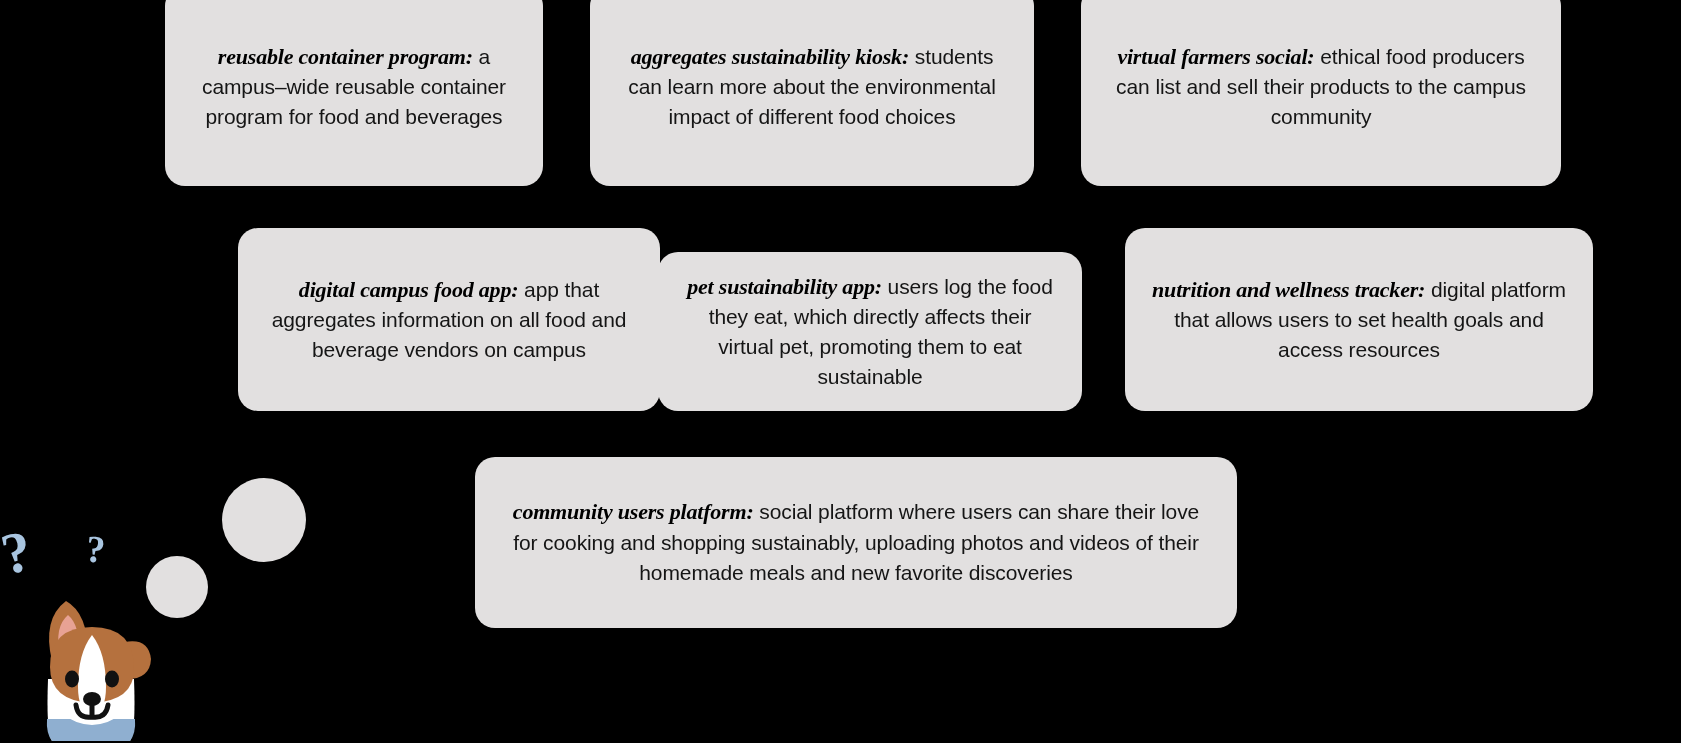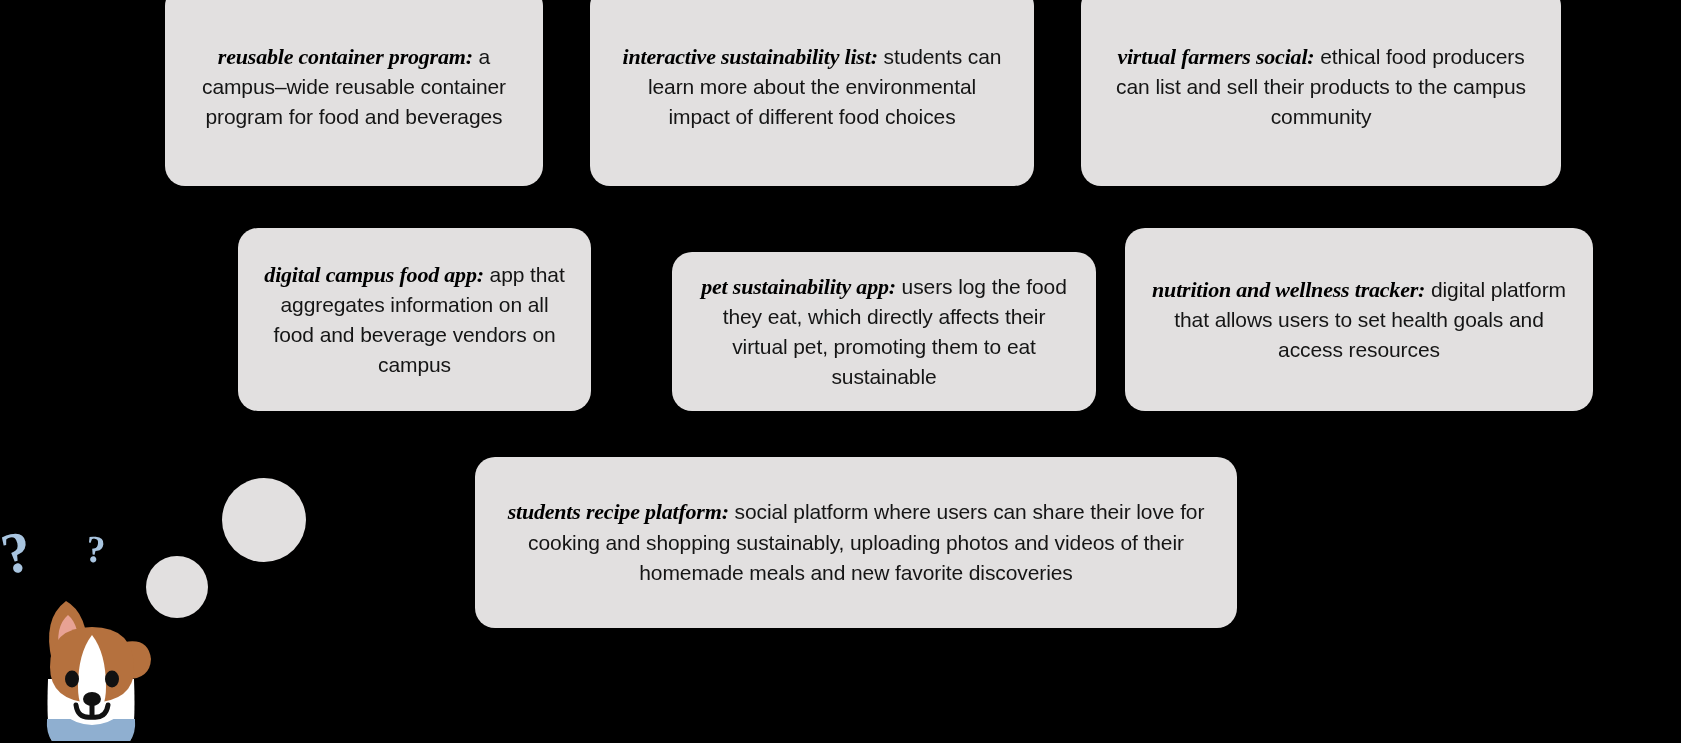--- a/index.html
+++ b/index.html
@@ -46,22 +46,22 @@
     letter-spacing: -0.2px;
     color: #000000;
   }
 
   
   #card-reusable-container      { left: 165px;  top: -14px; width: 378px; height: 200px; }
   #card-sustainability-kiosk    { left: 590px;  width: 444px; top: -14px; height: 200px; }
   #card-farmers-market          { left: 1081px; top: -14px; width: 480px; height: 200px; }
 
   
-  #card-food-app                { left: 238px;  top: 228px; width: 353px; height: 183px; }
-  #card-pet-app                 { left: 672px;  top: 252px; width: 424px; height: 159px; }
+  #card-food-app                { left: 238px;  top: 228px; width: 422px; height: 183px; }
+  #card-pet-app                 { left: 658px;  top: 252px; width: 424px; height: 159px; }
   #card-wellness-tracker        { left: 1125px; top: 228px; width: 468px; height: 183px; }
 
   
   #card-recipe-platform         { left: 475px;  top: 457px; width: 762px; height: 171px; }
 
   #card-recipe-platform .card-text { font-size: 21px; line-height: 1.45; padding: 0 32px; }
 
   
   .bubble {
     position: absolute;
@@ -93,41 +93,41 @@
   }
 </style>
 </head>
 <body>
 
 <div class="card" id="card-reusable-container">
   <p class="card-text"><span class="lead">reusable container program:</span><span> a campus–wide reusable container program for food and beverages</span></p>
 </div>
 
 <div class="card" id="card-sustainability-kiosk">
-  <p class="card-text"><span class="lead">interactive sustainability list:</span><span> students can learn more about the environmental impact of different food choices</span></p>
+  <p class="card-text"><span class="lead">aggregates sustainability kiosk:</span><span> students can learn more about the environmental impact of different food choices</span></p>
 </div>
 
 <div class="card" id="card-farmers-market">
   <p class="card-text"><span class="lead">virtual farmers social:</span><span> ethical food producers can list and sell their products to the campus community</span></p>
 </div>
 
 <div class="card" id="card-food-app">
   <p class="card-text"><span class="lead">digital campus food app:</span><span> app that aggregates information on all food and beverage vendors on campus</span></p>
 </div>
 
 <div class="card" id="card-pet-app">
   <p class="card-text"><span class="lead">pet sustainability app:</span><span> users log the food they eat, which directly affects their virtual pet, promoting them to eat sustainable</span></p>
 </div>
 
 <div class="card" id="card-wellness-tracker">
   <p class="card-text"><span class="lead">nutrition and wellness tracker:</span><span> digital platform that allows users to set health goals and access resources</span></p>
 </div>
 
 <div class="card" id="card-recipe-platform">
-  <p class="card-text"><span class="lead">students recipe platform:</span><span> social platform where users can share their love for cooking and shopping sustainably, uploading photos and videos of their homemade meals and new favorite discoveries</span></p>
+  <p class="card-text"><span class="lead">community users platform:</span><span> social platform where users can share their love for cooking and shopping sustainably, uploading photos and videos of their homemade meals and new favorite discoveries</span></p>
 </div>
 
 <div class="bubble" id="bubble-large"></div>
 <div class="bubble" id="bubble-small"></div>
 
 <div class="question-mark" id="question-mark-large">?</div>
 <div class="question-mark" id="question-mark-small">?</div>
 
 <svg id="corgi-illustration" viewBox="0 0 140 160">
 

